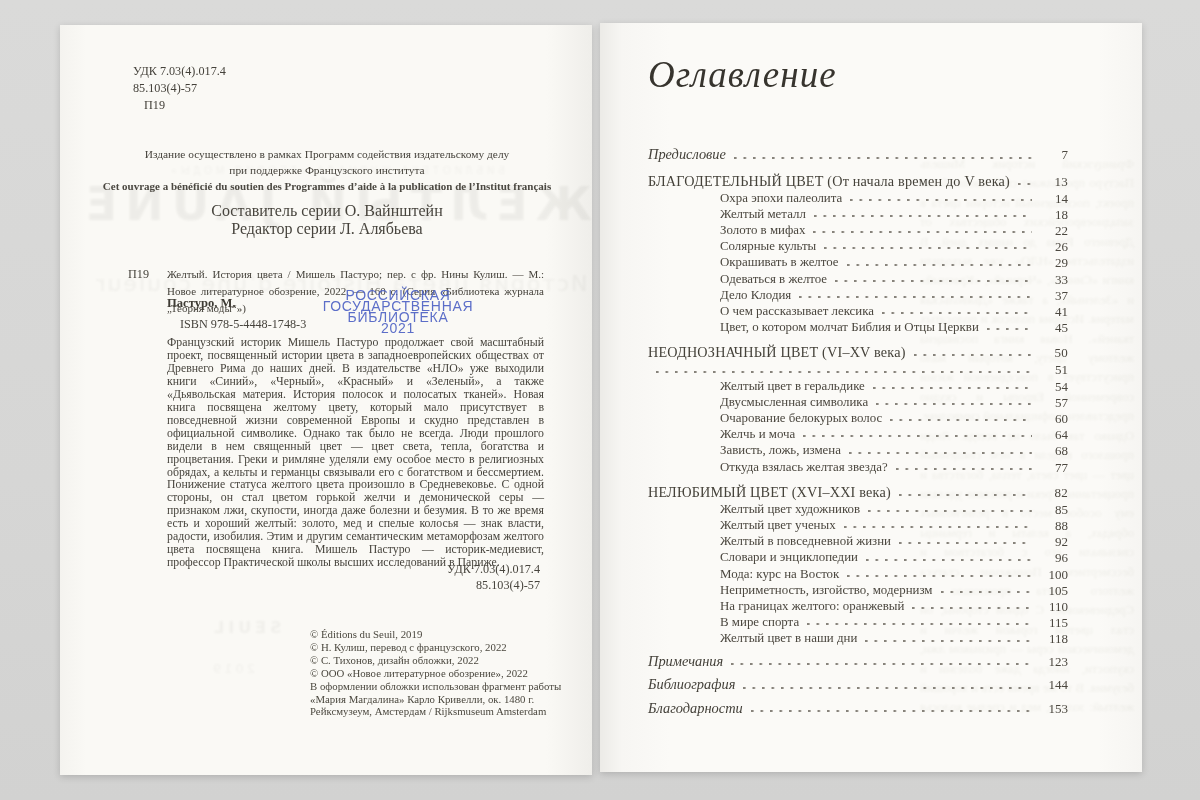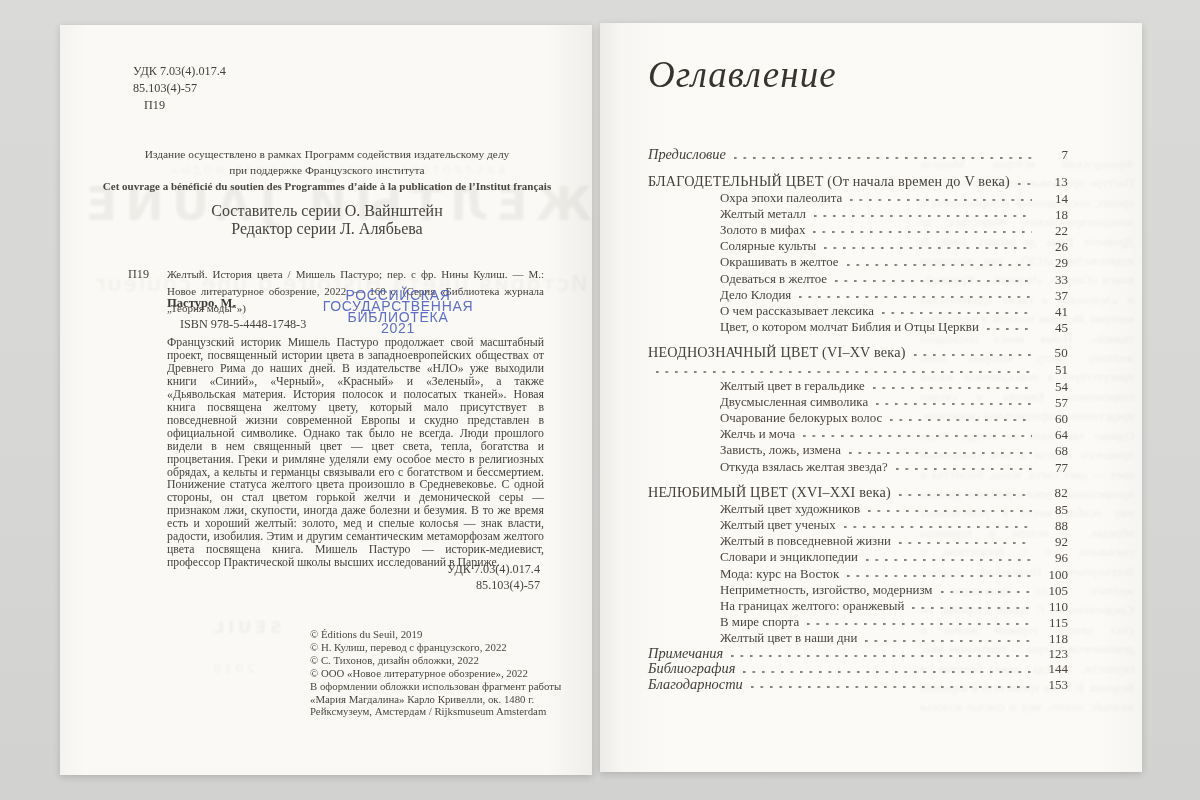--- a/index.html
+++ b/index.html
@@ -59,21 +59,21 @@
   .toc{position:absolute;top:124px;left:48px;width:420px;color:#4b473f;}
   .toc-row{display:flex;align-items:center;margin-top:3px;}
   .toc-row .label{white-space:nowrap;}
   .toc-row .dots{flex:1 1 auto;height:4px;align-self:flex-end;margin:0 4px 3px 8px;min-width:14px;
     background-image:radial-gradient(circle at 1.3px 2px,#86827a 1.05px,rgba(0,0,0,0) 1.5px);
     background-size:9.5px 4px;background-repeat:repeat-x;background-position:left bottom;}
   .toc-row .pg{width:32px;text-align:right;font-size:13px;color:#4b473f;}
   .toc-row.sub{font-size:12.9px;line-height:13.2px;}
   .toc-row.sub .label{padding-left:72px;}
   .toc-row.sec{font-size:14.2px;line-height:15px;margin-top:11px;color:#45423a;letter-spacing:.2px;}
-  .toc-row.em{font-style:italic;font-size:14.4px;line-height:15.5px;margin-top:0;color:#44413a;}
+  .toc-row.em{font-style:italic;font-size:14.4px;line-height:15.5px;margin-top:8px;color:#44413a;}
   .toc-row.em .pg{font-style:normal;}
   .toc-row:first-child{margin-top:0;}
 </style>
 </head>
 <body>
 
 <div class="stage">
 
   <section class="page page-left">
     <div class="ghost ghost-series">БИБЛИОТЕКА ЖУРНАЛА «ТЕОРИЯ МОДЫ»</div>

